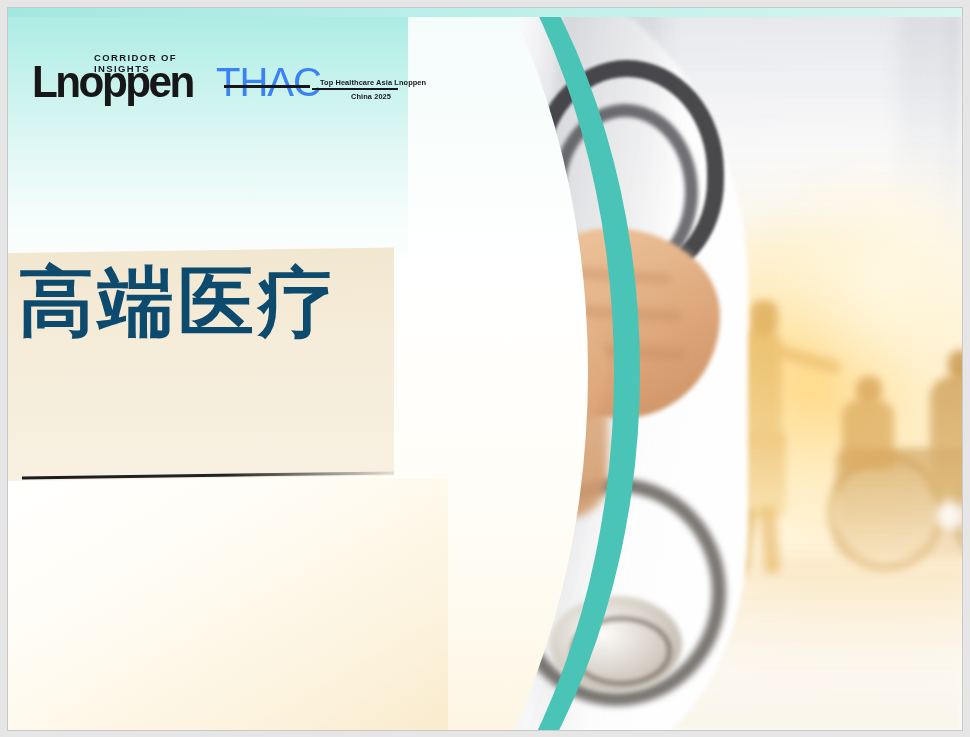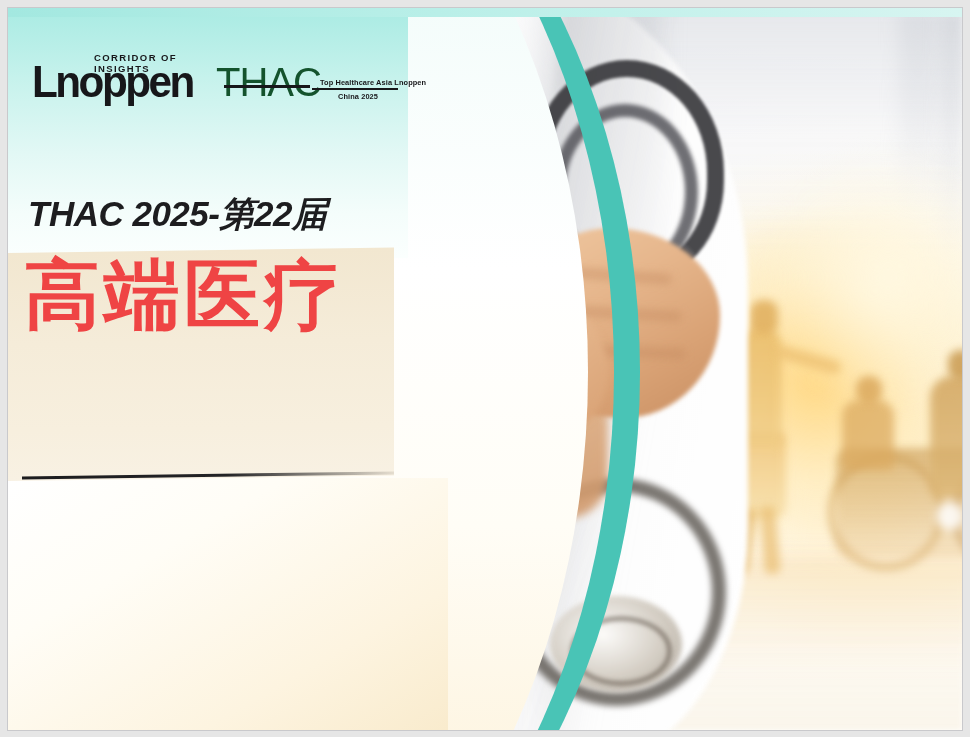--- a/index.html
+++ b/index.html
@@ -184,26 +184,26 @@
   }
   .lnoppen .word{
     position:absolute;left:0;top:8px;font-size:44px;line-height:1;
     font-weight:700;color:#17171a;letter-spacing:-2.6px;
     font-family:"Liberation Sans","DejaVu Sans",sans-serif;
     transform:scaleX(.96);transform-origin:left center;
   }
   .thac{position:relative;width:185px;height:52px;}
   .thac .mark{
     position:absolute;left:0;top:0;font-size:40px;line-height:1;font-weight:400;
-    color:#14532d;letter-spacing:-1px;
+    color:#3b82f6;letter-spacing:-1px;
     font-family:"Liberation Sans","DejaVu Sans",sans-serif;
   }
   .thac .strike{position:absolute;left:8px;top:23px;width:86px;height:3px;background:#17171a;}
   .thac .sub1{position:absolute;left:104px;top:16px;font-size:7.4px;font-weight:700;letter-spacing:.1px;color:#17171a;white-space:nowrap;}
-  .thac .sub2{position:absolute;left:122px;top:30px;font-size:7.4px;font-weight:700;letter-spacing:.1px;color:#17171a;white-space:nowrap;}
+  .thac .sub2{position:absolute;left:135px;top:30px;font-size:7.4px;font-weight:700;letter-spacing:.1px;color:#17171a;white-space:nowrap;}
   .thac .rule{position:absolute;left:96px;top:26px;width:86px;height:1.5px;background:#17171a;}
 
   
   .kicker{
     position:absolute;left:20px;top:183px;
     font-size:35px;font-weight:700;color:#1d1d1f;
     font-style:italic; letter-spacing:-.5px; white-space:nowrap;
   }
 
   
@@ -211,24 +211,24 @@
     position:absolute;left:0;top:245px;width:386px;height:228px;
     background:linear-gradient(180deg,#f2e7d0 0%,#f5ecd9 40%,#f7efde 78%,#f8f1e3 100%);
     transform:skewY(-.8deg);transform-origin:left top;
   }
   .band-rule{
     position:absolute;left:14px;top:466px;width:372px;height:3px;
     background:linear-gradient(90deg,#1c1c1e 0%,#232326 55%,rgba(120,110,95,.15) 100%);
     transform:skewY(-.8deg);
   }
   .headline{
-    position:absolute;left:16px;top:253px;width:370px;
-    font-size:76px;line-height:1.07;font-weight:800;color:#ef4444;
+    position:absolute;left:10px;top:253px;width:370px;
+    font-size:76px;line-height:1.07;font-weight:800;color:#0c4a6e;
     letter-spacing:4px;
-    font-family:Liberation Mono, monospace;
+    font-family:Liberation Sans, sans-serif;
   }
   .headline span{display:block;}
 
   .dateline{
     position:absolute;left:16px;top:486px;
     font-size:28px;font-weight:700;color:#1b1b1e;letter-spacing:.2px;white-space:nowrap;
   }
 </style>
 </head>
 <body>
@@ -298,21 +298,20 @@
     </div>
     <div class="thac">
       <div class="mark">THAC</div>
       <div class="strike"></div>
       <div class="rule"></div>
       <div class="sub1">Top Healthcare Asia Lnoppen</div>
       <div class="sub2">China 2025</div>
     </div>
   </div>
 
-  <div class="kicker">THAC 2025-第22届</div>
 
   <div class="band"></div>
   <div class="headline">
     <span>高端医疗</span>
   </div>
   <div class="band-rule"></div>
 
 
 </div>
 

